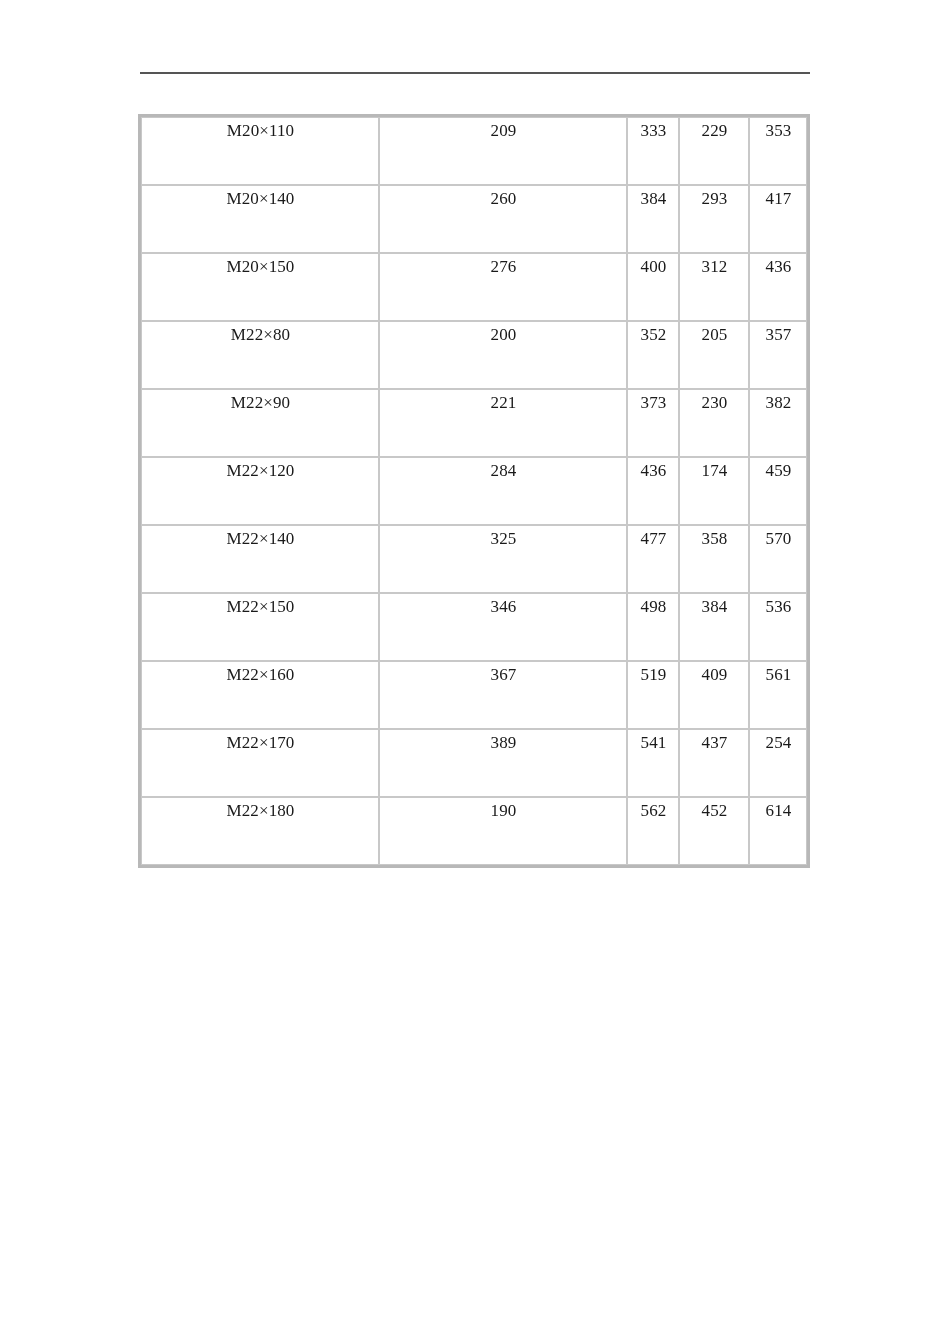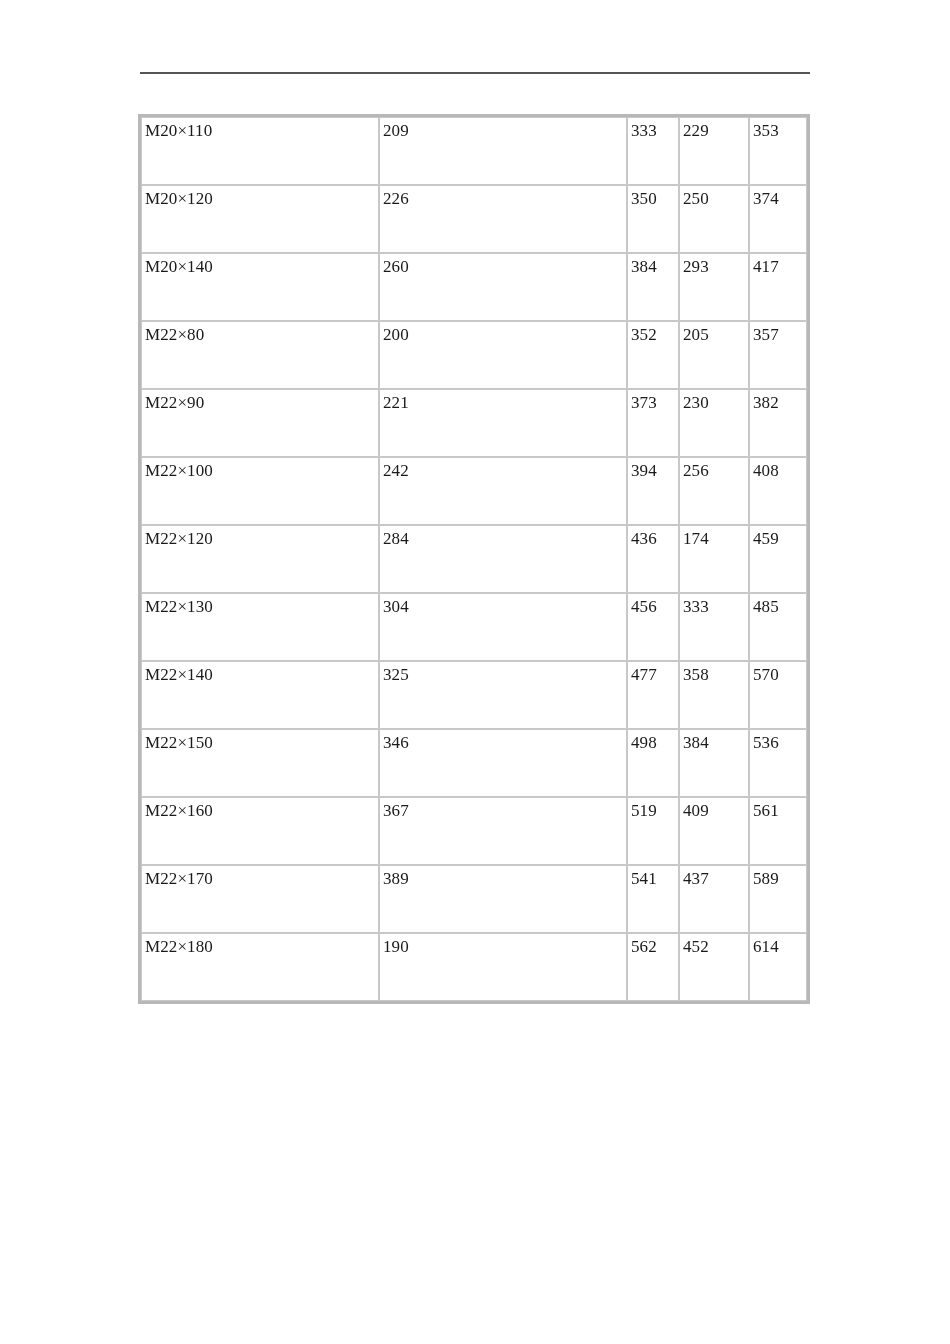--- a/index.html
+++ b/index.html
@@ -16,20 +16,21 @@
     overflow: hidden;
   }
 
   
   .page {
     position: absolute;
     left: 0; top: 0;
     width: 950px;
     height: 1344px;
     background: #ffffff;
+    text-align: center;
   }
 
   
   .header-rule {
     position: absolute;
     left: 140px;
     top: 72px;
     width: 670px;
     height: 2px;
     background: #555555;
@@ -110,54 +111,54 @@
             </td>
             <td>
               <span class="cell-text">229</span>
             </td>
             <td>
               <span class="cell-text">353</span>
             </td>
           </tr>
           <tr>
             <td>
-              <span class="cell-text">M20×120</span>
-            </td>
-            <td>
-              <span class="cell-text">226</span>
-            </td>
-            <td>
-              <span class="cell-text">350</span>
-            </td>
-            <td>
-              <span class="cell-text">250</span>
-            </td>
-            <td>
-              <span class="cell-text">374</span>
-            </td>
-          </tr>
-          <tr>
-            <td>
               <span class="cell-text">M20×140</span>
             </td>
             <td>
               <span class="cell-text">260</span>
             </td>
             <td>
               <span class="cell-text">384</span>
             </td>
             <td>
               <span class="cell-text">293</span>
             </td>
             <td>
               <span class="cell-text">417</span>
             </td>
           </tr>
           <tr>
             <td>
+              <span class="cell-text">M20×150</span>
+            </td>
+            <td>
+              <span class="cell-text">276</span>
+            </td>
+            <td>
+              <span class="cell-text">400</span>
+            </td>
+            <td>
+              <span class="cell-text">312</span>
+            </td>
+            <td>
+              <span class="cell-text">436</span>
+            </td>
+          </tr>
+          <tr>
+            <td>
               <span class="cell-text">M22×80</span>
             </td>
             <td>
               <span class="cell-text">200</span>
             </td>
             <td>
               <span class="cell-text">352</span>
             </td>
             <td>
               <span class="cell-text">205</span>
@@ -178,71 +179,37 @@
             </td>
             <td>
               <span class="cell-text">230</span>
             </td>
             <td>
               <span class="cell-text">382</span>
             </td>
           </tr>
           <tr>
             <td>
-              <span class="cell-text">M22×100</span>
-            </td>
-            <td>
-              <span class="cell-text">242</span>
-            </td>
-            <td>
-              <span class="cell-text">394</span>
-            </td>
-            <td>
-              <span class="cell-text">256</span>
-            </td>
-            <td>
-              <span class="cell-text">408</span>
-            </td>
-          </tr>
-          <tr>
-            <td>
               <span class="cell-text">M22×120</span>
             </td>
             <td>
               <span class="cell-text">284</span>
             </td>
             <td>
               <span class="cell-text">436</span>
             </td>
             <td>
               <span class="cell-text">174</span>
             </td>
             <td>
               <span class="cell-text">459</span>
             </td>
           </tr>
           <tr>
             <td>
-              <span class="cell-text">M22×130</span>
-            </td>
-            <td>
-              <span class="cell-text">304</span>
-            </td>
-            <td>
-              <span class="cell-text">456</span>
-            </td>
-            <td>
-              <span class="cell-text">333</span>
-            </td>
-            <td>
-              <span class="cell-text">485</span>
-            </td>
-          </tr>
-          <tr>
-            <td>
               <span class="cell-text">M22×140</span>
             </td>
             <td>
               <span class="cell-text">325</span>
             </td>
             <td>
               <span class="cell-text">477</span>
             </td>
             <td>
               <span class="cell-text">358</span>
@@ -292,21 +259,21 @@
             <td>
               <span class="cell-text">389</span>
             </td>
             <td>
               <span class="cell-text">541</span>
             </td>
             <td>
               <span class="cell-text">437</span>
             </td>
             <td>
-              <span class="cell-text">589</span>
+              <span class="cell-text">254</span>
             </td>
           </tr>
           <tr>
             <td>
               <span class="cell-text">M22×180</span>
             </td>
             <td>
               <span class="cell-text">190</span>
             </td>
             <td>

